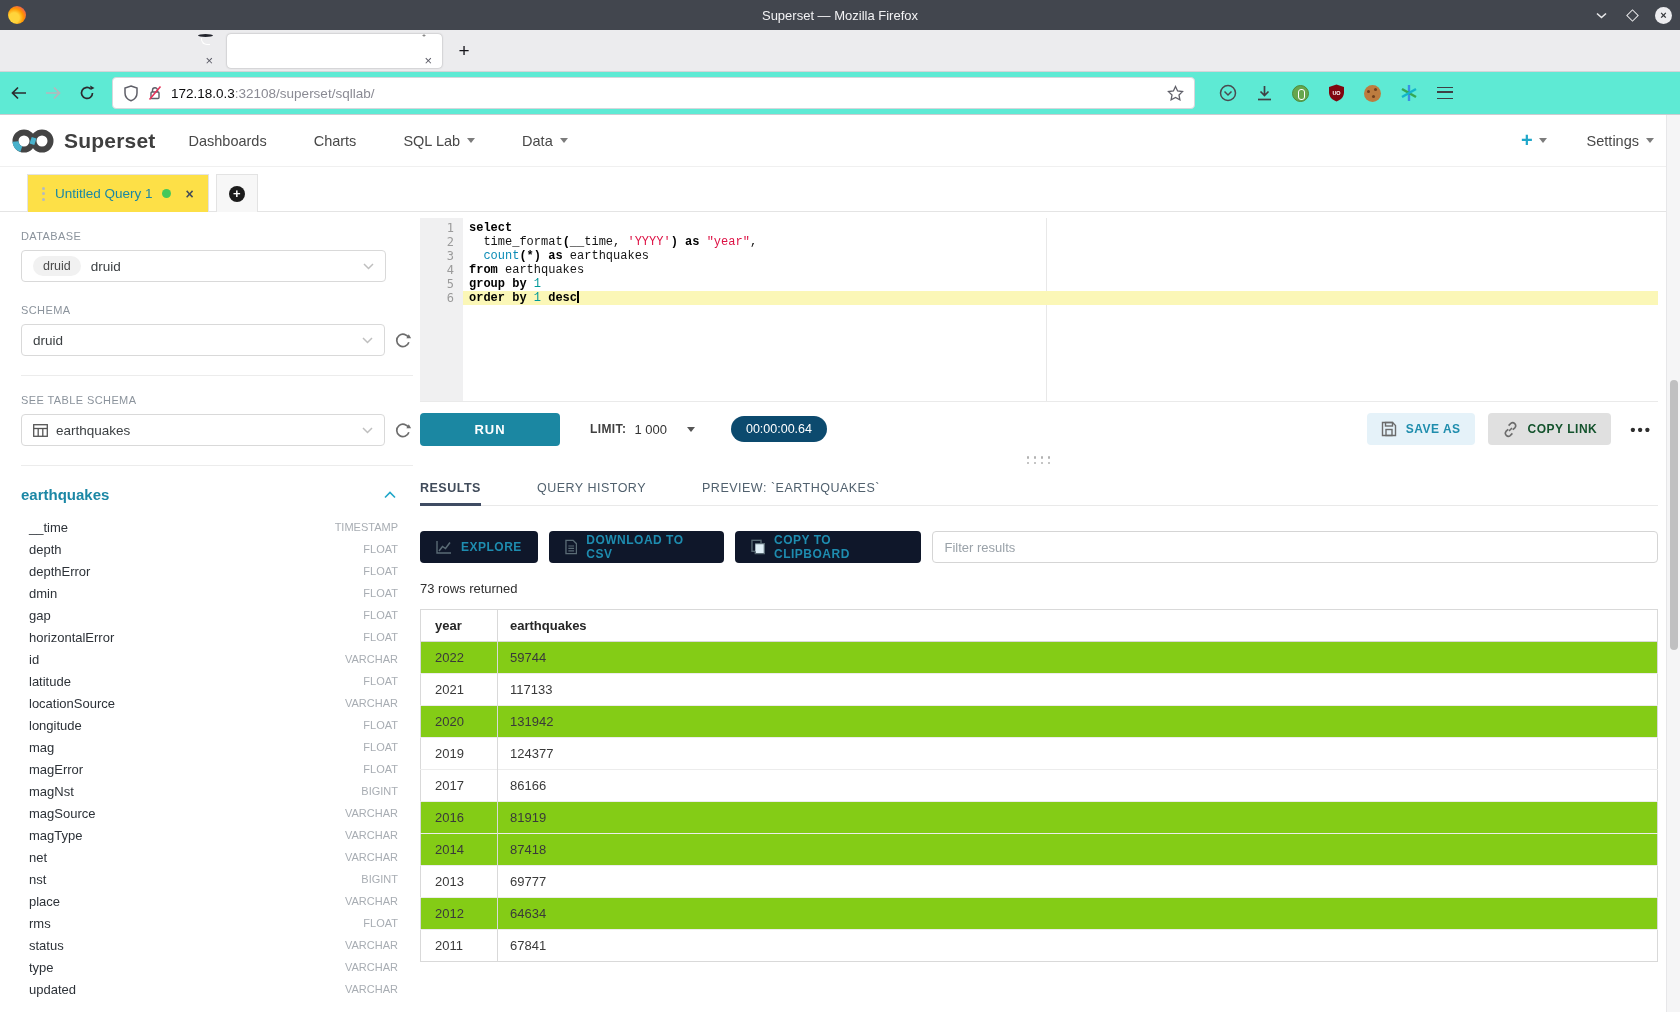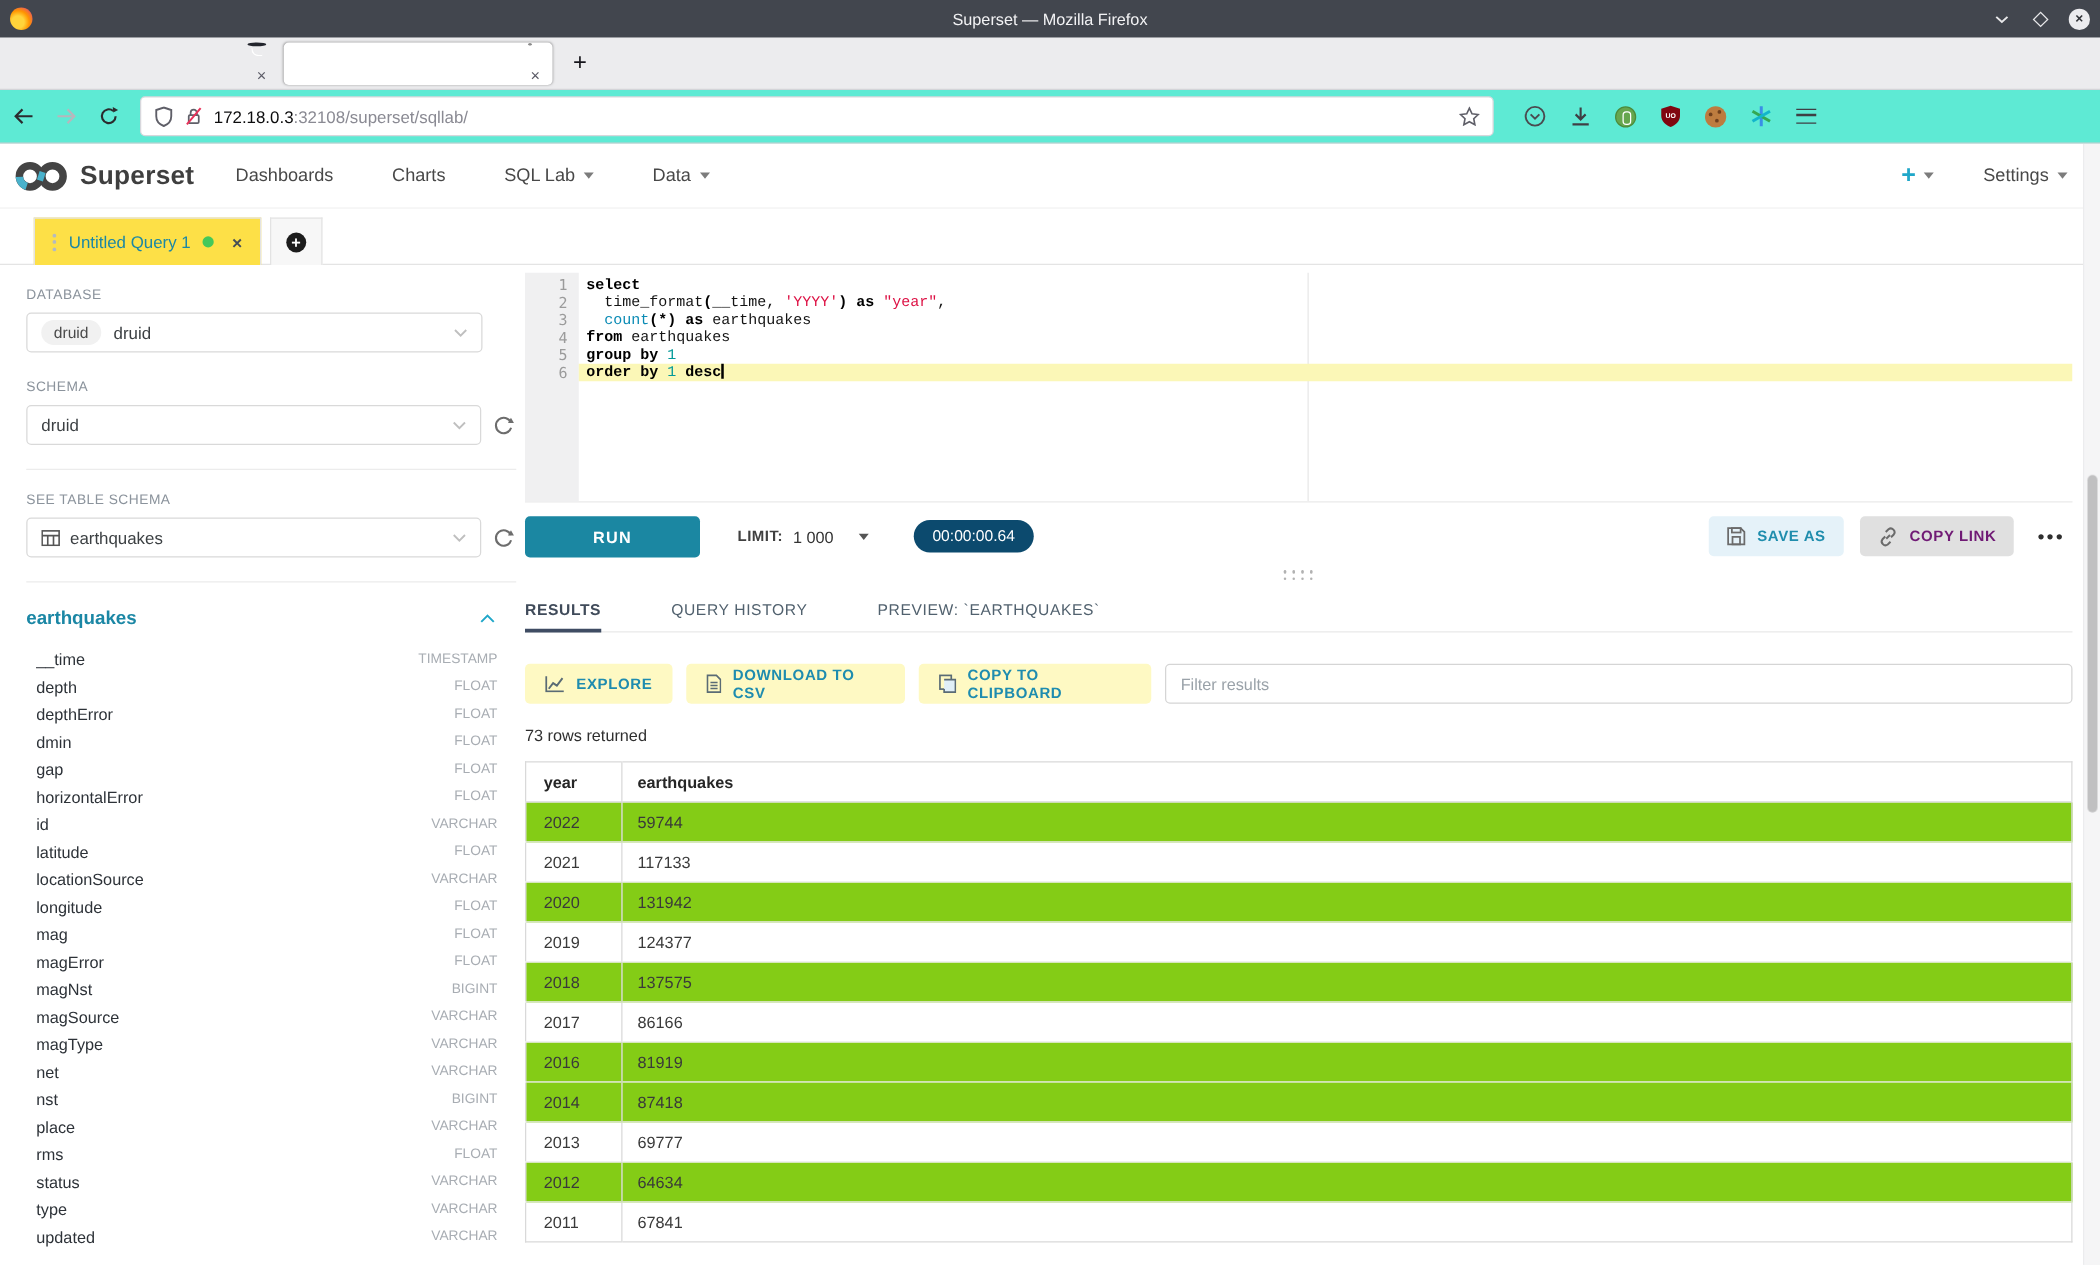--- a/index.html
+++ b/index.html
@@ -116,34 +116,34 @@
   .limit-group { display:flex; align-items:center; margin-left:30px; }
   .limit-label { font-size:12px; font-weight:700; color:#404040; letter-spacing:.4px; }
   .limit-value { font-size:13px; color:#333; margin-left:8px; }
   .limit-caret { margin-left:20px; }
   .timer-pill { margin-left:36px; height:26px; border-radius:14px; padding:0 15px; color:#fff; font-size:12.5px;
     display:flex; align-items:center; }
   .toolbar-right { margin-left:auto; display:flex; align-items:center; gap:13px; }
   .tb-btn { height:32px; border-radius:4px; padding:0 14px; display:flex; align-items:center; gap:9px;
     font-size:12px; font-weight:700; letter-spacing:.5px; }
   .saveas { background:#e5f2f9; color:#1f8dad; }
-  .copylink { background:#e0e0e0; color:#701a75; }
+  .copylink { background:#e0e0e0; color:#14532d; }
   .more-dots { color:#2f2f2f; font-size:15px; font-weight:700; letter-spacing:2px; padding:0 6px; }
 
   .drag-handle { display:grid; grid-template-columns:repeat(4, 4px); gap:3px; justify-content:center; margin:6px auto 0; width:40px; }
   .drag-handle span { width:2.5px; height:2.5px; border-radius:50%; background:#b2b2b2; }
 
   
   .res-tabs { margin-top:8px; height:34px; display:flex; gap:56px; border-bottom:1px solid #e9e9e9; }
   .res-tab { font-size:12.5px; font-weight:500; letter-spacing:.5px; color:#51616e; display:flex; align-items:center;
     border-bottom:3px solid transparent; margin-bottom:-1px; }
   .res-tab.active { color:#404b5a; font-weight:700; border-bottom-color:#3f4c63; }
 
   .action-row { margin-top:25px; display:flex; align-items:center; gap:11px; }
-  .act-btn { height:32px; background:#fef9c3; border-radius:4px; padding:0 16px; display:flex; align-items:center;
+  .act-btn { height:32px; background:#0f172a; border-radius:4px; padding:0 16px; display:flex; align-items:center;
     gap:9px; font-size:12px; font-weight:700; letter-spacing:.5px; color:#1e8caf; }
   .filter-input { margin-left:auto; width:758px; height:32px; border:1px solid #d5d5d5; border-radius:4px;
     padding:0 12px; font-size:13px; color:#333; font-family:"Liberation Sans", sans-serif; outline:none; }
   .filter-input::placeholder { color:#9aa2a9; }
 
   .rows-returned { margin-top:18px; font-size:13px; color:#2f2f2f; }
 
   .result-table { margin-top:13px; width:100%; border-collapse:collapse; border:1px solid #d9d9d9; }
   .result-table th { height:32px; text-align:left; font-size:13px; font-weight:700; color:#262626;
     border-bottom:1px solid #d9d9d9; background:#fff; }
@@ -575,24 +575,20 @@
               <td>117133</td>
             </tr>
             <tr class="odd">
               <td>2020</td>
               <td>131942</td>
             </tr>
             <tr class="even">
               <td>2019</td>
               <td>124377</td>
             </tr>
-            <tr class="odd">
-              <td>2018</td>
-              <td>137575</td>
-            </tr>
             <tr class="even">
               <td>2017</td>
               <td>86166</td>
             </tr>
             <tr class="odd">
               <td>2016</td>
               <td>81919</td>
             </tr>
             <tr class="odd">
               <td>2014</td>

